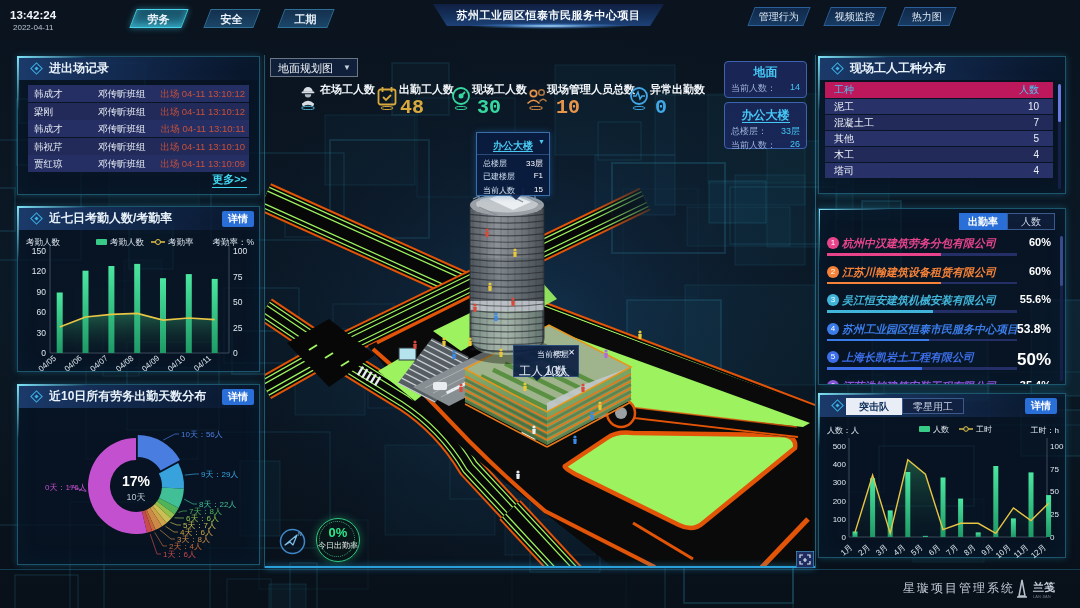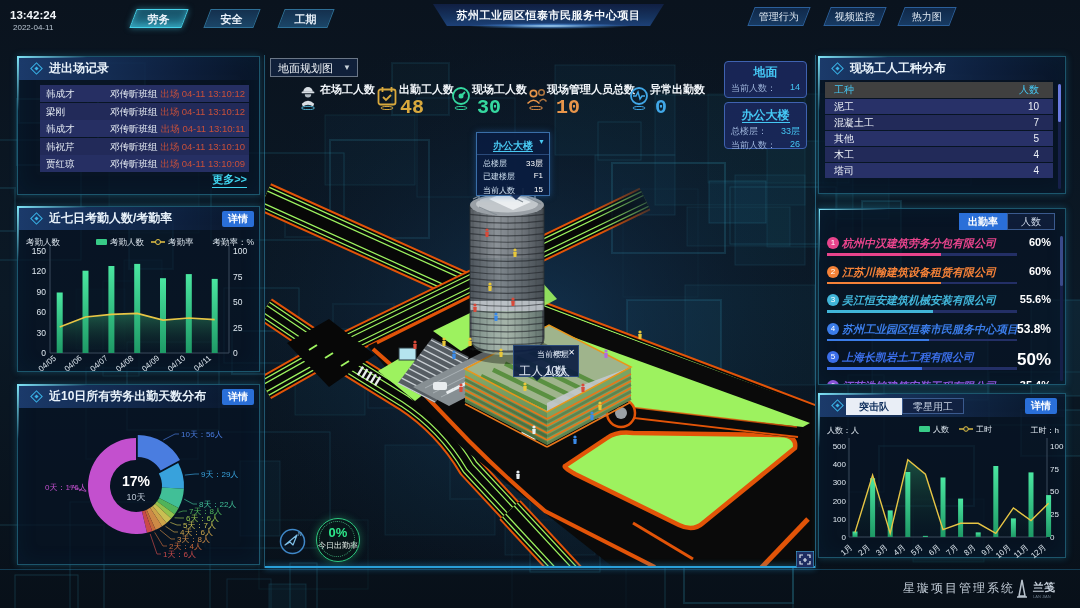--- a/index.html
+++ b/index.html
@@ -33,21 +33,21 @@
   font-size:10px;transform:skewX(-21deg);background:linear-gradient(180deg,#10294a,#173a62);
   border:1px solid #2b5f9a;}
 .rtab span{display:block;transform:skewX(21deg);}
 .banner{position:absolute;left:433px;top:4px;width:231px;height:22px;
   background:linear-gradient(180deg,#101f42 0%,#16335e 60%,#1d4178 100%);
   clip-path:polygon(0 0,100% 0,94% 100%,6% 100%);}
 .banner .t{width:100%;text-align:center;color:#f4f8fc;font-size:11px;font-weight:bold;line-height:22px;letter-spacing:0.5px;}
 .bglow{position:absolute;left:468px;top:23px;width:164px;height:6px;border-radius:50%;
   background:radial-gradient(closest-side,rgba(170,220,255,1),rgba(80,150,230,0.5) 55%,rgba(0,0,0,0));}
 
-.row{position:absolute;left:22px;right:10px;height:16px;color:#e6ecf4;font-size:10px;line-height:16px;}
+.row{position:absolute;left:10px;right:10px;height:16px;color:#e6ecf4;font-size:10px;line-height:16px;}
 .more{position:absolute;right:12px;bottom:6px;color:#3fd4ee;font-size:11px;font-weight:bold;
   border-bottom:1px solid #3fd4ee;}
 </style></head><body>
 <div id="stage">
 
 <svg class="abs" style="left:0;top:0;" width="1080" height="608">
 <defs>
 <linearGradient id="pgbg" x1="0" y1="0" x2="0" y2="1">
 <stop offset="0" stop-color="#0a131e"></stop>
           <stop offset="0.5" stop-color="#0b1926"></stop>
@@ -632,21 +632,21 @@
 </div>
 
 <svg class="abs" style="left:796px;top:551px;" width="18" height="17" viewBox="0 0 18 17">
 <rect width="18" height="17" fill="#1e2c60" stroke="#45b8e0" stroke-width="1"></rect>
 <path d="M4,7 V4 H7 M11,4 H14 V7 M14,10 V13 H11 M7,13 H4 V10" fill="none" stroke="#dfe8f0" stroke-width="1.2"></path>
 <path d="M9,7 V11 M7,9 H11" stroke="#dfe8f0" stroke-width="1.2"></path>
     </svg>
 
 <div class="panel" style="left:818px;top:56px;width:248px;height:138px;">
 <div class="phead"><span class="dia"></span>现场工人工种分布</div>
-<div class="abs" style="left:6px;top:25px;width:228px;height:16px;background:#404040;color:#45c8f5;font-size:10px;line-height:16px;"><span style="margin-left:9px;">工种</span><span style="float:right;margin-right:14px;">人数</span></div>
+<div class="abs" style="left:6px;top:25px;width:228px;height:16px;background:#be185d;color:#45c8f5;font-size:10px;line-height:16px;"><span style="margin-left:9px;">工种</span><span style="float:right;margin-right:14px;">人数</span></div>
 <div class="abs" style="left:6px;top:42px;width:228px;height:15px;background:#283168;color:#eef2f8;font-size:10px;line-height:15px;"><span style="margin-left:9px;">泥工</span><span style="float:right;margin-right:14px;">10</span></div>
 <div class="abs" style="left:6px;top:58px;width:228px;height:15px;background:#222a59;color:#eef2f8;font-size:10px;line-height:15px;"><span style="margin-left:9px;">混凝土工</span><span style="float:right;margin-right:14px;">7</span></div>
 <div class="abs" style="left:6px;top:74px;width:228px;height:15px;background:#283168;color:#eef2f8;font-size:10px;line-height:15px;"><span style="margin-left:9px;">其他</span><span style="float:right;margin-right:14px;">5</span></div>
 <div class="abs" style="left:6px;top:90px;width:228px;height:15px;background:#222a59;color:#eef2f8;font-size:10px;line-height:15px;"><span style="margin-left:9px;">木工</span><span style="float:right;margin-right:14px;">4</span></div>
 <div class="abs" style="left:6px;top:106px;width:228px;height:15px;background:#283168;color:#eef2f8;font-size:10px;line-height:15px;"><span style="margin-left:9px;">塔司</span><span style="float:right;margin-right:14px;">4</span></div>
 <div class="abs" style="left:239px;top:27px;width:3px;height:105px;background:#16204a;border-radius:2px;"></div>
 <div class="abs" style="left:239px;top:27px;width:3px;height:38px;background:#6a7ae0;border-radius:2px;"></div>
 </div>
 
 <div class="panel" style="left:818px;top:208px;width:248px;height:177px;overflow:hidden;">

